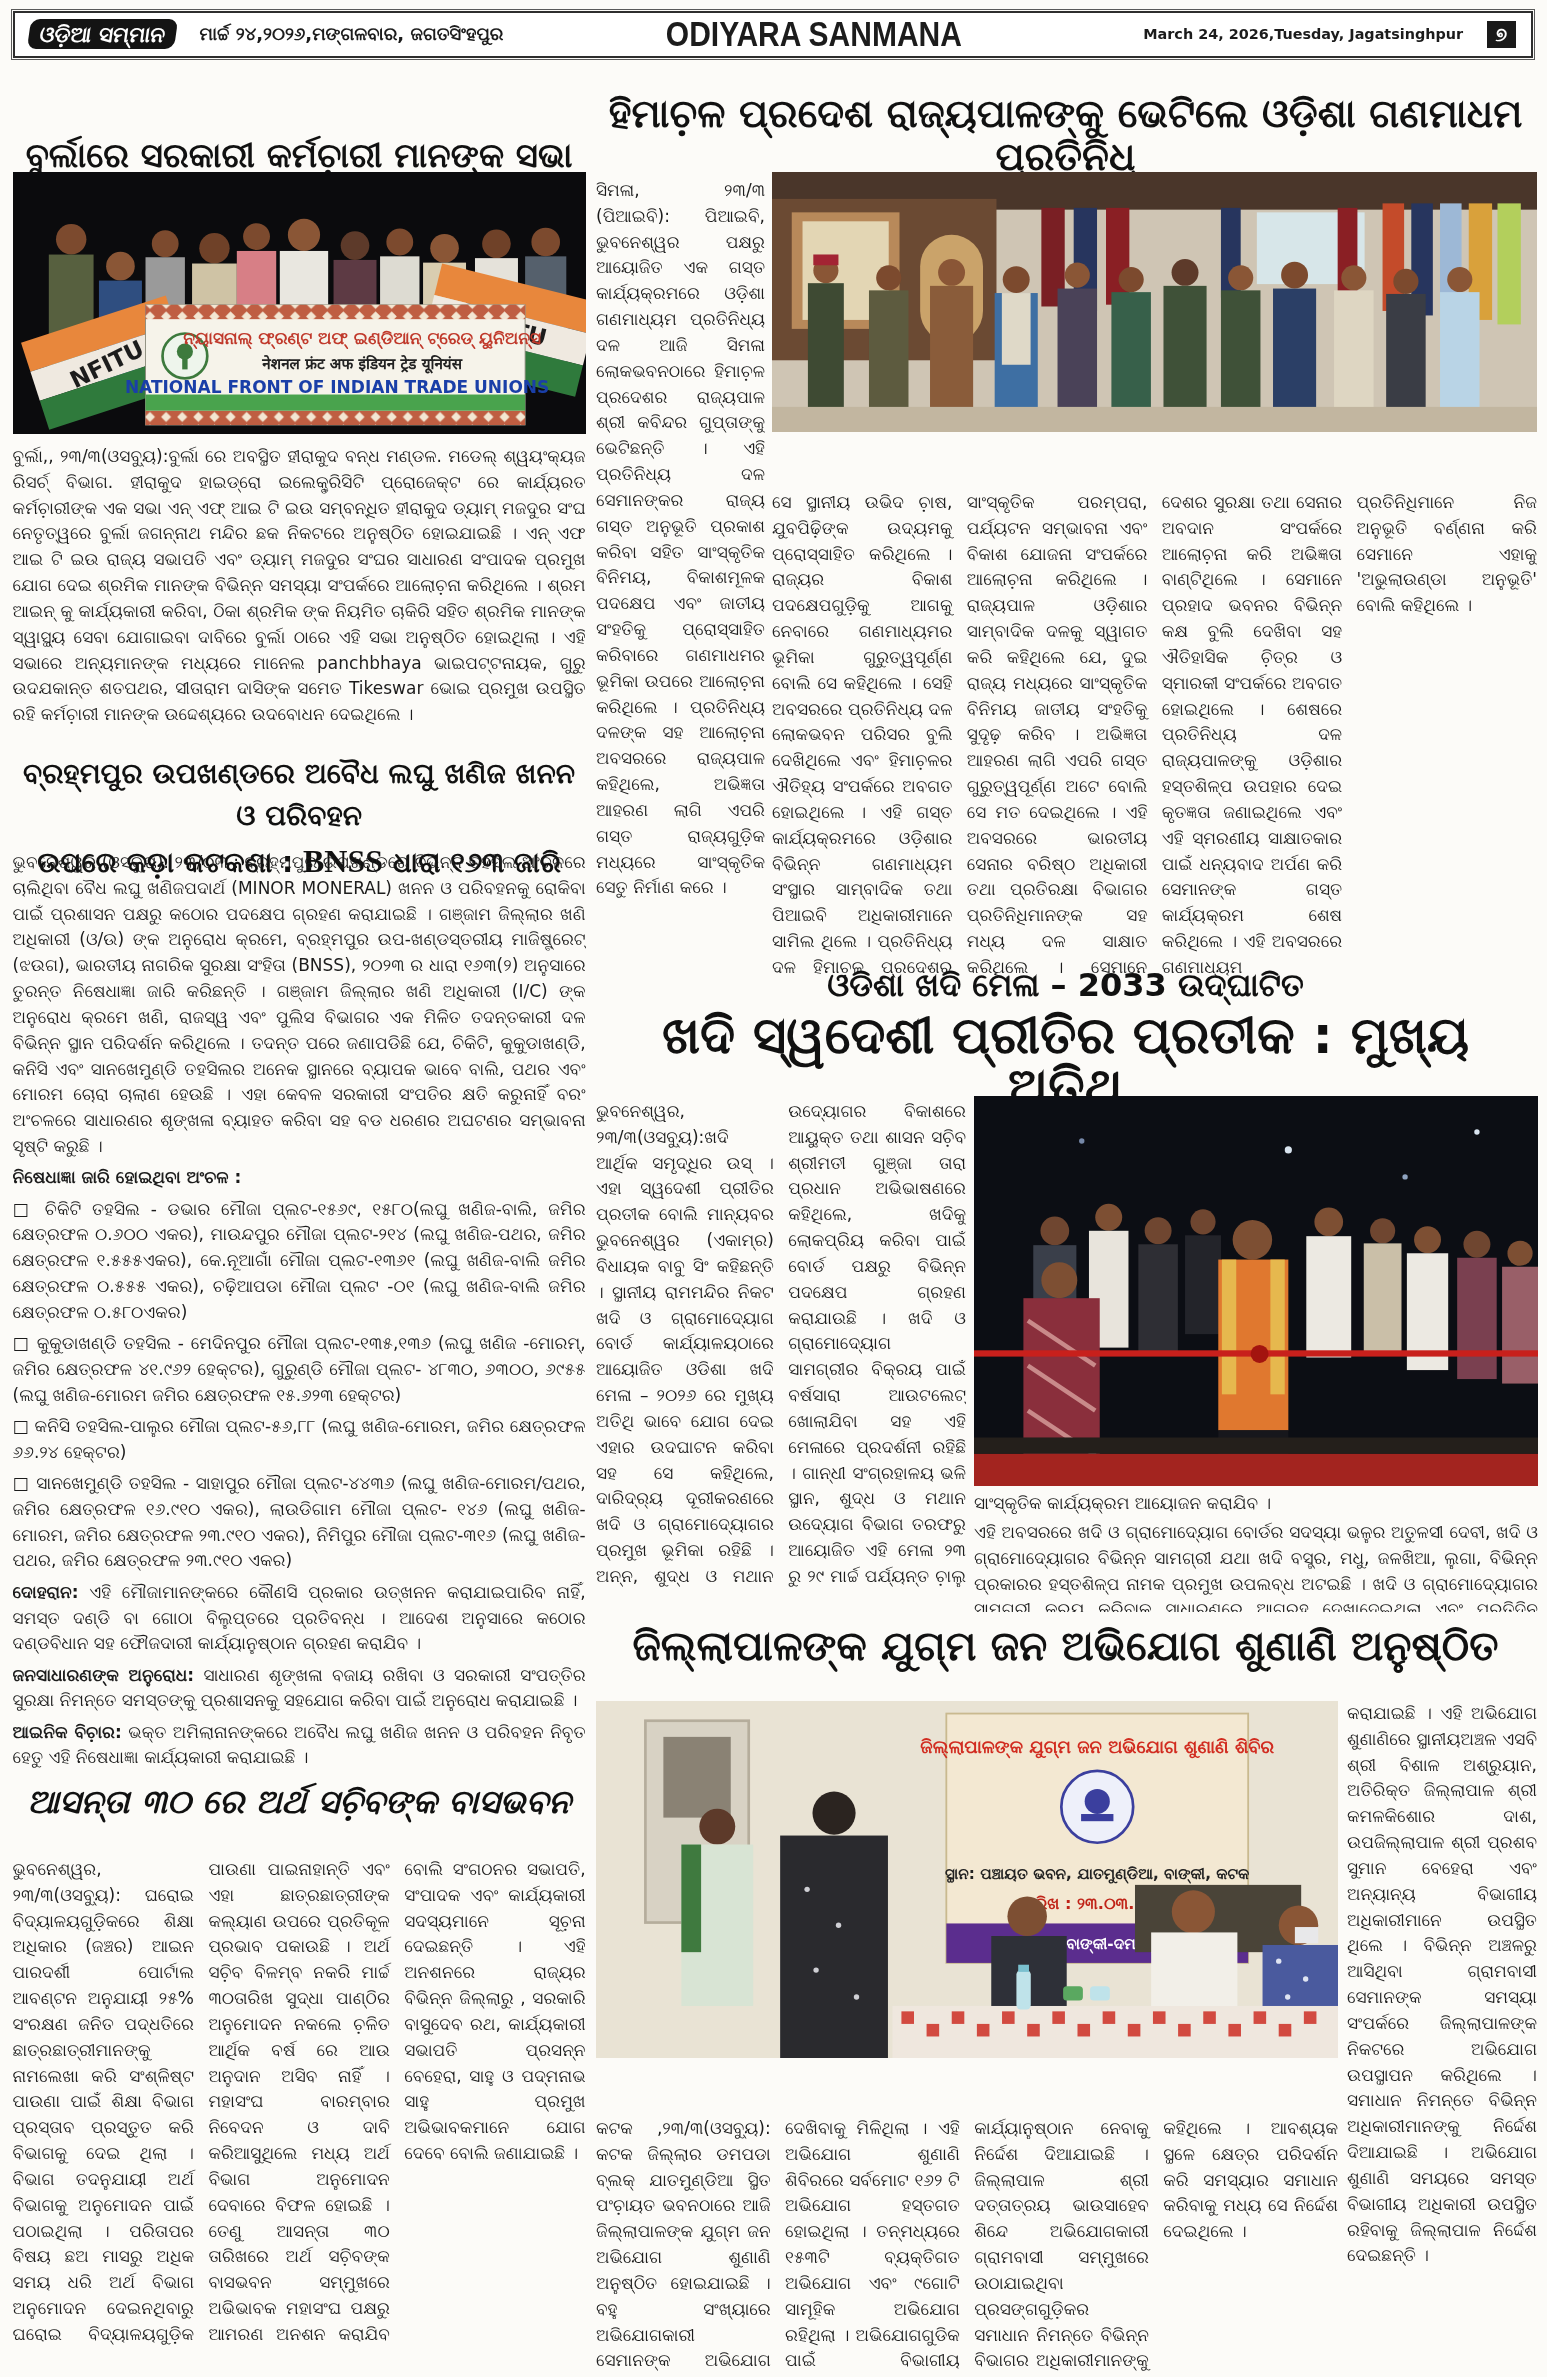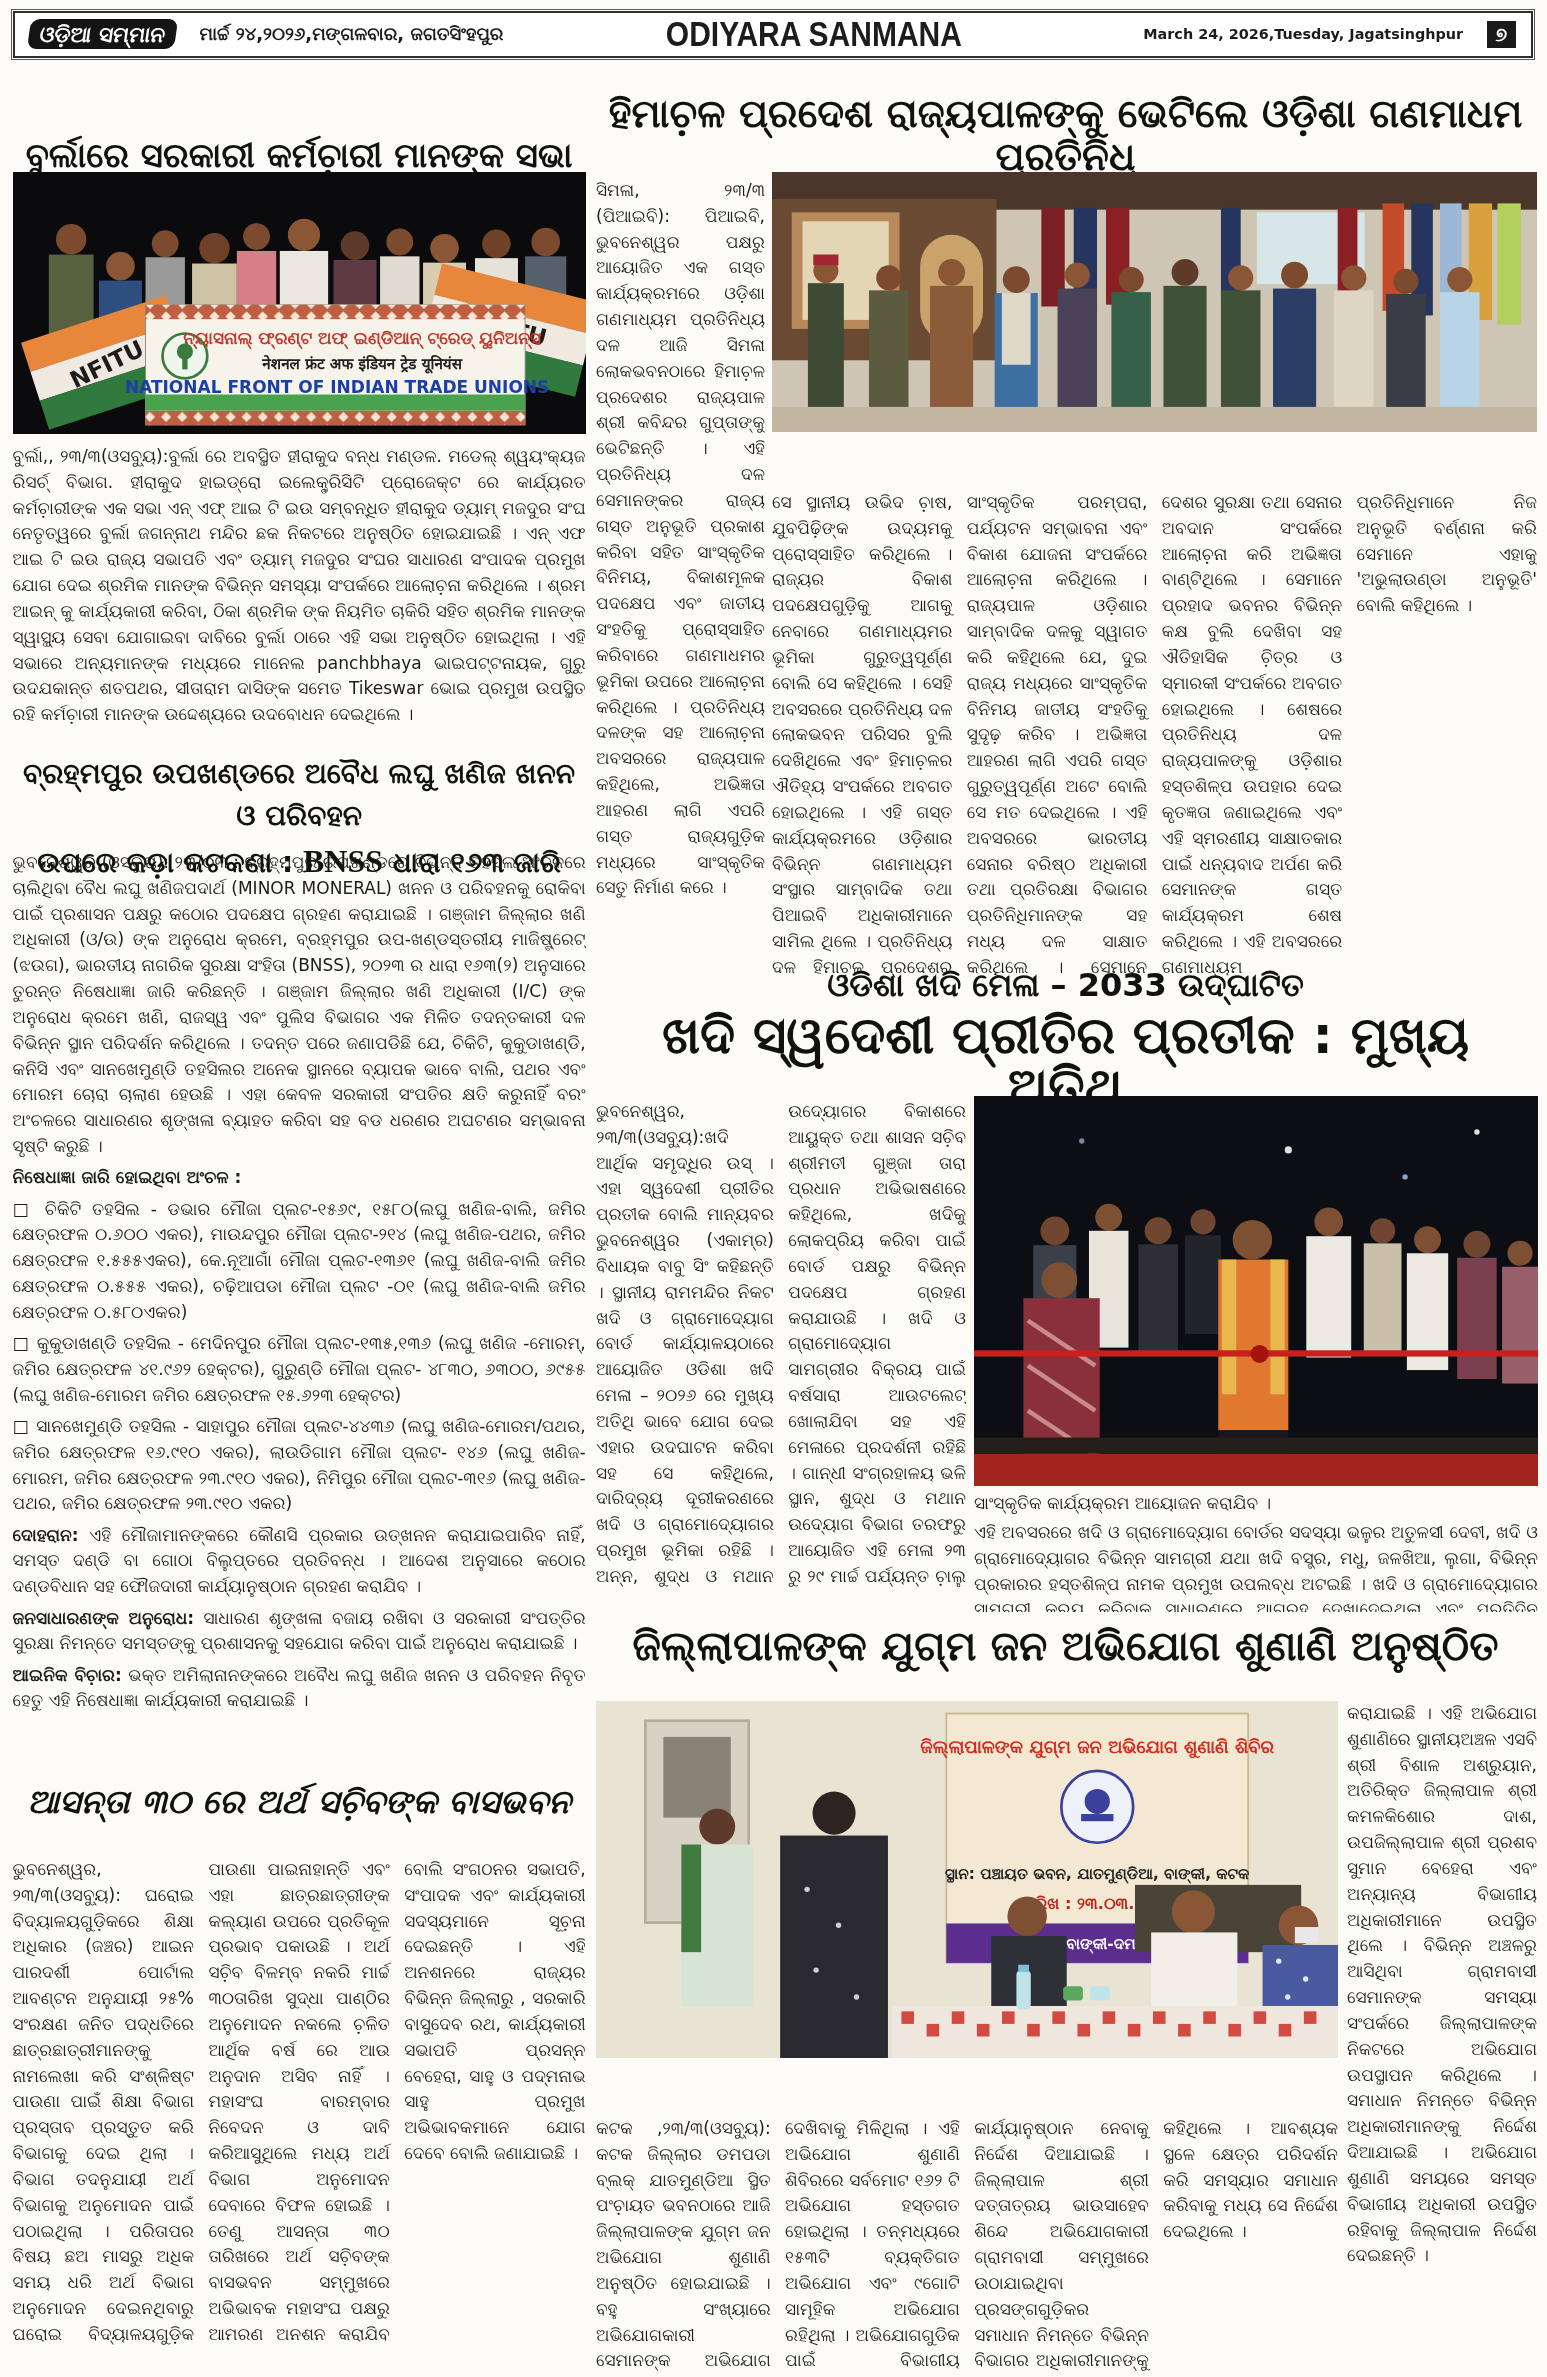--- a/index.html
+++ b/index.html
@@ -181,20 +181,21 @@
   <div class="abs hl h-bnss" style="left:12.6px;top:753px;width:573px;">
     <div>ବ୍ରହ୍ମପୁର ଉପଖଣ୍ଡରେ ଅବୈଧ ଲଘୁ ଖଣିଜ ଖନନ ଓ ପରିବହନ</div>
     <div><span>ଉପରେ କଡ଼ା  କଟକଣା : </span><span class="latin">BNSS</span><span> ଧାରା ୧୬୩ ଜାରି</span></div>
   </div>
 
   <div class="abs body-txt" style="left:12.6px;top:850px;width:573px;height:920px;">
     <p>ଭୁବନେଶ୍ୱର (ଓସବ୍ୟୁ): ୨୩/୦୩ : ବ୍ରହ୍ମପୁର ଉପଖଣ୍ଡରେ ବିଭିନ୍ନ ତହସିଲ ଅଂଚଳରେ ଚାଲିଥିବା ବୈଧ ଲଘୁ ଖଣିଜପଦାର୍ଥ (MINOR MONERAL) ଖନନ ଓ ପରିବହନକୁ ରୋକିବା ପାଇଁ ପ୍ରଶାସନ ପକ୍ଷରୁ କଠୋର ପଦକ୍ଷେପ ଗ୍ରହଣ କରାଯାଇଛି । ଗଞ୍ଜାମ ଜିଲ୍ଲାର ଖଣି ଅଧିକାରୀ (ଓ/ଉ) ଙ୍କ ଅନୁରୋଧ କ୍ରମେ, ବ୍ରହ୍ମପୁର ଉପ-ଖଣ୍ଡସ୍ତରୀୟ ମାଜିଷ୍ଟ୍ରେଟ୍ (ଝଉଗ), ଭାରତୀୟ ନାଗରିକ ସୁରକ୍ଷା ସଂହିତା (BNSS), ୨୦୨୩ ର ଧାରା ୧୬୩(୨) ଅନୁସାରେ ତୁରନ୍ତ ନିଷେଧାଜ୍ଞା ଜାରି କରିଛନ୍ତି । ଗଞ୍ଜାମ ଜିଲ୍ଲାର ଖଣି ଅଧିକାରୀ (I/C) ଙ୍କ ଅନୁରୋଧ କ୍ରମେ ଖଣି, ରାଜସ୍ୱ ଏବଂ ପୁଲିସ ବିଭାଗର ଏକ ମିଳିତ ତଦନ୍ତକାରୀ ଦଳ ବିଭିନ୍ନ ସ୍ଥାନ ପରିଦର୍ଶନ କରିଥିଲେ । ତଦନ୍ତ ପରେ ଜଣାପଡିଛି ଯେ, ଚିକିଟି, କୁକୁଡାଖଣ୍ଡି, କନିସି ଏବଂ ସାନଖେମୁଣ୍ଡି ତହସିଲର ଅନେକ ସ୍ଥାନରେ ବ୍ୟାପକ ଭାବେ ବାଲି, ପଥର ଏବଂ ମୋରମ ଚୋରା ଚାଲାଣ ହେଉଛି । ଏହା କେବଳ ସରକାରୀ ସଂପତିର କ୍ଷତି କରୁନାହିଁ ବରଂ ଅଂଚଳରେ ସାଧାରଣର ଶୃଙ୍ଖଳା ବ୍ୟାହତ କରିବା ସହ ବଡ ଧରଣର ଅଘଟଣର ସମ୍ଭାବନା ସୃଷ୍ଟି କରୁଛି ।</p>
     <p class="lbl">ନିଷେଧାଜ୍ଞା ଜାରି ହୋଇଥିବା ଅଂଚଳ :</p>
     <p>□ ଚିକିଟି ତହସିଲ - ଡଭାର ମୌଜା ପ୍ଲଟ-୧୫୬୯, ୧୫୮୦(ଲଘୁ ଖଣିଜ-ବାଲି, ଜମିର କ୍ଷେତ୍ରଫଳ ୦.୬୦୦ ଏକର), ମାଉନ୍ଦପୁର ମୌଜା ପ୍ଲଟ-୨୧୪ (ଲଘୁ ଖଣିଜ-ପଥର, ଜମିର କ୍ଷେତ୍ରଫଳ ୧.୫୫୫ଏକର), କେ.ନୂଆଗାଁ ମୌଜା ପ୍ଲଟ-୧୩୬୧ (ଲଘୁ ଖଣିଜ-ବାଲି ଜମିର କ୍ଷେତ୍ରଫଳ ୦.୫୫୫ ଏକର), ଚଢ଼ିଆପଡା ମୌଜା ପ୍ଲଟ -୦୧ (ଲଘୁ ଖଣିଜ-ବାଲି ଜମିର କ୍ଷେତ୍ରଫଳ ୦.୫୮୦ଏକର)</p>
     <p>□ କୁକୁଡାଖଣ୍ଡି ତହସିଲ - ମେଦିନପୁର ମୌଜା ପ୍ଲଟ-୧୩୫,୧୩୬ (ଲଘୁ ଖଣିଜ -ମୋରମ୍, ଜମିର କ୍ଷେତ୍ରଫଳ ୪୧.୯୬୨ ହେକ୍ଟର), ଗୁରୁଣ୍ଡି ମୌଜା ପ୍ଲଟ- ୪୮୩୦, ୬୩୦୦, ୬୯୫୫ (ଲଘୁ ଖଣିଜ-ମୋରମ ଜମିର କ୍ଷେତ୍ରଫଳ ୧୫.୬୨୩ ହେକ୍ଟର)</p>
+    <p>□ କନିସି ତହସିଲ-ପାଲୁର ମୌଜା ପ୍ଲଟ-୫୬,୮୮ (ଲଘୁ ଖଣିଜ-ମୋରମ, ଜମିର କ୍ଷେତ୍ରଫଳ ୬୬.୨୪ ହେକ୍ଟର)</p>
     <p>□ ସାନଖେମୁଣ୍ଡି ତହସିଲ - ସାହାପୁର ମୌଜା ପ୍ଲଟ-୪୪୩୬ (ଲଘୁ ଖଣିଜ-ମୋରମ/ପଥର, ଜମିର କ୍ଷେତ୍ରଫଳ ୧୬.୯୧୦ ଏକର), ଲାଉଡିଗାମ ମୌଜା ପ୍ଲଟ- ୧୪୬ (ଲଘୁ ଖଣିଜ-ମୋରମ, ଜମିର କ୍ଷେତ୍ରଫଳ ୨୩.୯୧୦ ଏକର), ନିମିପୁର ମୌଜା ପ୍ଲଟ-୩୧୬ (ଲଘୁ ଖଣିଜ-ପଥର, ଜମିର କ୍ଷେତ୍ରଫଳ ୨୩.୯୧୦ ଏକର)</p>
     <p><span class="lbl">ଦୋହରାନ:</span> <span>ଏହି ମୌଜାମାନଙ୍କରେ କୌଣସି ପ୍ରକାର ଉତ୍ଖନନ କରାଯାଇପାରିବ ନାହିଁ, ସମସ୍ତ ଦଣ୍ଡି ବା ଗୋଠା ବିଲୁପ୍ତରେ ପ୍ରତିବନ୍ଧ । ଆଦେଶ ଅନୁସାରେ କଠୋର ଦଣ୍ଡବିଧାନ ସହ ଫୌଜଦାରୀ କାର୍ଯ୍ୟାନୁଷ୍ଠାନ ଗ୍ରହଣ କରାଯିବ ।</span></p>
     <p><span class="lbl">ଜନସାଧାରଣଙ୍କ ଅନୁରୋଧ:</span> <span>ସାଧାରଣ ଶୃଙ୍ଖଳା ବଜାୟ ରଖିବା ଓ ସରକାରୀ ସଂପତ୍ତିର ସୁରକ୍ଷା ନିମନ୍ତେ ସମସ୍ତଙ୍କୁ ପ୍ରଶାସନକୁ ସହଯୋଗ କରିବା ପାଇଁ ଅନୁରୋଧ କରାଯାଇଛି ।</span></p>
     <p><span class="lbl">ଆଇନିକ ବିଚ଼ାର:</span> <span>ଭକ୍ତ ଅମିଲାନାନଙ୍କରେ ଅବୈଧ ଲଘୁ ଖଣିଜ ଖନନ ଓ ପରିବହନ ନିବୃତ ହେତୁ ଏହି ନିଷେଧାଜ୍ଞା କାର୍ଯ୍ୟକାରୀ କରାଯାଇଛି ।</span></p>
   </div>
 
   <div class="abs hl h-kicker" style="left:596px;top:966px;width:939px;">ଓଡିଶା ଖଦି ମେଳା – 2033 ଉଦ୍‌ଘାଟିତ</div>
   <div class="abs hl h-khadi" style="left:596px;top:1010px;width:939px;">ଖଦି ସ୍ୱଦେଶୀ ପ୍ରୀତିର ପ୍ରତୀକ : ମୁଖ୍ୟ ଅତିଥି</div>
 
   <div class="abs body-txt cols2" style="left:596px;top:1099px;width:370px;height:508px;">ଭୁବନେଶ୍ୱର, ୨୩/୩(ଓସବ୍ୟୁ):ଖଦି ଆର୍ଥିକ ସମୃଦ୍ଧିର ଉସ୍ । ଏହା ସ୍ୱଦେଶୀ ପ୍ରୀତିର ପ୍ରତୀକ ବୋଲି ମାନ୍ୟବର ଭୁବନେଶ୍ୱର (ଏକାମ୍ର) ବିଧାୟକ ବାବୁ ସିଂ କହିଛନ୍ତି ।  ସ୍ଥାନୀୟ ରାମମନ୍ଦିର ନିକଟ ଖଦି ଓ ଗ୍ରାମୋଦ୍ୟୋଗ ବୋର୍ଡ କାର୍ଯ୍ୟାଳୟଠାରେ ଆୟୋଜିତ ଓଡିଶା ଖଦି ମେଳା – ୨୦୨୬ ରେ ମୁଖ୍ୟ ଅତିଥି ଭାବେ ଯୋଗ ଦେଇ ଏହାର ଉଦଘାଟନ କରିବା ସହ ସେ କହିଥିଲେ, ଦାରିଦ୍ର୍ୟ ଦୂରୀକରଣରେ ଖଦି ଓ ଗ୍ରାମୋଦ୍ୟୋଗର ପ୍ରମୁଖ ଭୂମିକା ରହିଛି । ଅନ୍ନ, ଶୁଦ୍ଧ ଓ ମଥାନ ଉଦ୍ୟୋଗର ବିକାଶରେ ଆୟୁକ୍ତ ତଥା ଶାସନ ସଚ଼ିବ ଶ୍ରୀମତୀ ଗୁଞ୍ଜା ତାରା ପ୍ରଧାନ ଅଭିଭାଷଣରେ କହିଥିଲେ, ଖଦିକୁ ଲୋକପ୍ରିୟ କରିବା ପାଇଁ ବୋର୍ଡ ପକ୍ଷରୁ ବିଭିନ୍ନ ପଦକ୍ଷେପ ଗ୍ରହଣ କରାଯାଉଛି । ଖଦି ଓ ଗ୍ରାମୋଦ୍ୟୋଗ ସାମଗ୍ରୀର ବିକ୍ରୟ ପାଇଁ ବର୍ଷସାରା ଆଉଟଲେଟ୍ ଖୋଲାଯିବା ସହ ଏହି ମେଳାରେ ପ୍ରଦର୍ଶନୀ ରହିଛି । ଗାନ୍ଧୀ ସଂଗ୍ରହାଳୟ ଭଳି ସ୍ଥାନ, ଶୁଦ୍ଧ ଓ ମଥାନ ଉଦ୍ୟୋଗ ବିଭାଗ ତରଫରୁ ଆୟୋଜିତ ଏହି ମେଳା ୨୩ ରୁ ୨୯ ମାର୍ଚ୍ଚ ପର୍ଯ୍ୟନ୍ତ ଚ଼ାଲୁ ରହିବ । ପ୍ରତ୍ୟେକ ଦିନ ଦିବା ୩ ଘଟିକାରୁ ରାତ୍ର ୧୦ ଘଟିକା ପର୍ଯ୍ୟନ୍ତ ଖଦି ମେଳା ଖୋଲା ରହିବ । ଏଥିରେ ଖଦି ବସ୍ତ୍ର, ମଧୁ, ଜଳଖିଆ, ଗ୍ରାମୋଦ୍ୟୋଗ ସାମଗ୍ରୀ ଉପଲବ୍ଧ ରହିବ ।</div>

